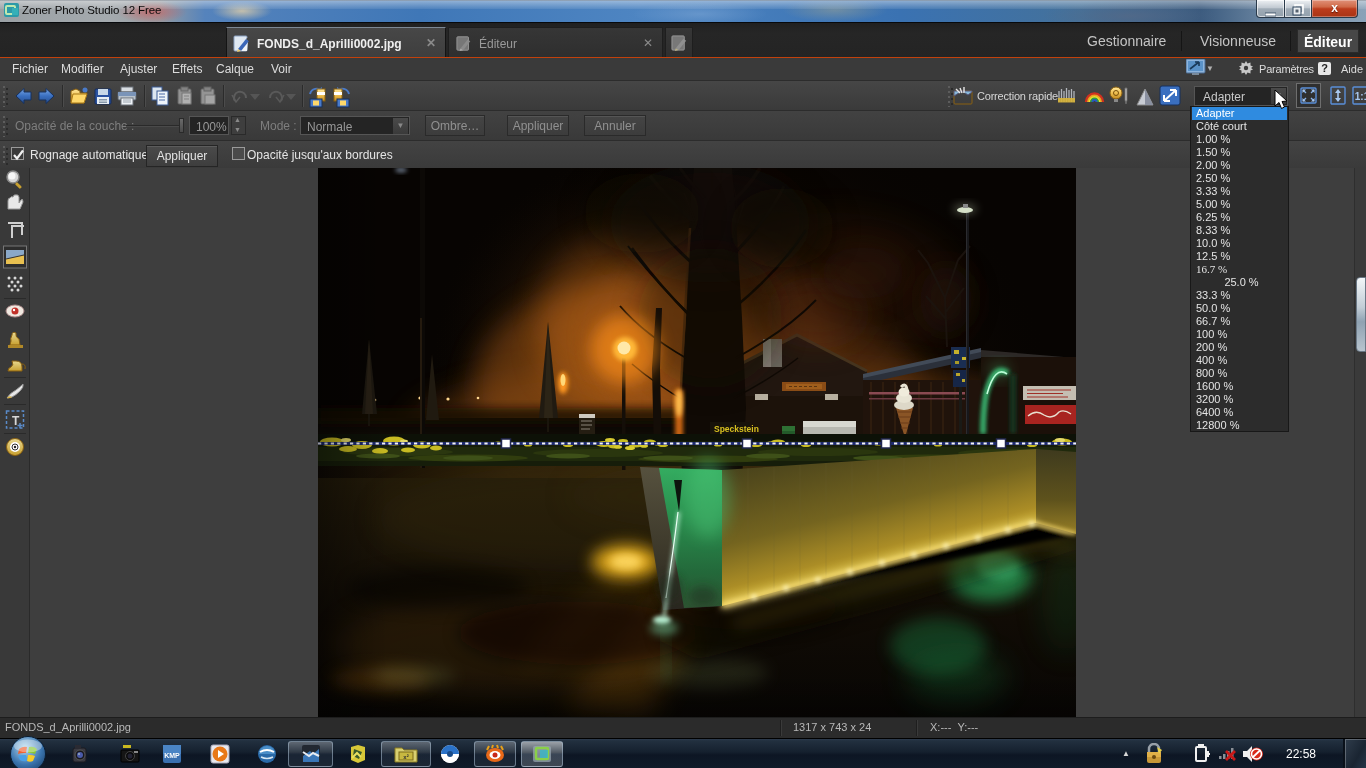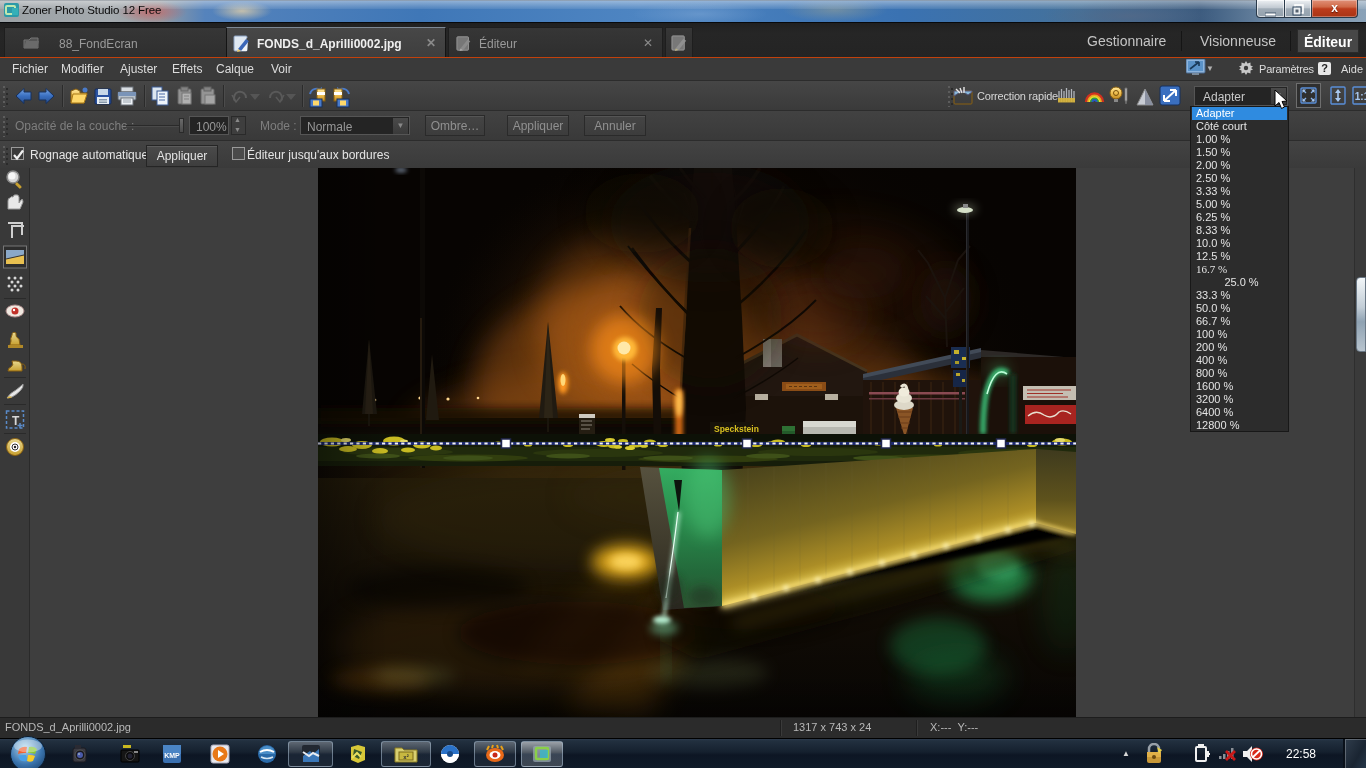--- a/index.html
+++ b/index.html
@@ -83,27 +83,20 @@
               <rect x="1" y="3" width="8" height="8" fill="#e8ecef" stroke="#30475e" stroke-width="1"></rect>
               <rect x="3.5" y="5.5" width="3" height="3" fill="#55616e"></rect>
             </svg></span>
         </div>
   <div class="cap" id="cap-close">
           <span style="top:1px;font-size:12px;font-weight:bold;text-shadow:0 1px 1px rgba(60,10,0,.7);">x</span>
         </div>
  </div>
 </div>
 <div class="abs" id="tabbar">
- <div class="tab" id="tab1" style="left:4px;width:223px;">
-        <svg style="position:absolute;left:18px;top:7px;" width="18" height="16" viewBox="0 0 18 16">
-          <path d="M1 5 L6 5 L8 3 L15 3 L15 13 L1 13 Z" fill="#555" stroke="#777" stroke-width="1"></path>
-          <path d="M3 6 L16 6 L14 13 L1 13 Z" fill="#6a6a6a"></path>
-        </svg>
-        <span class="lbl" style="left:54px;">88_FondEcran</span>
-      </div>
  <div class="tab" id="tab2" style="left:226px;width:220px;">
         <svg style="position:absolute;left:6px;top:6px;" width="19" height="19" viewBox="0 0 19 19">
           <rect x="1" y="2" width="13" height="15" rx="1" fill="#dfe8f2" stroke="#8aa0c0"></rect>
           <path d="M14 17 L5 17 L15 6 Z" fill="#f0f4f8"></path>
           <path d="M5 15 L13 5 L16 7 L8 17 Z" fill="#3a66b8"></path>
           <path d="M5 15 L4 18 L8 17 Z" fill="#e8c86a"></path>
           <path d="M13 5 L16 3 L18 5 L16 7 Z" fill="#444"></path>
         </svg>
         <span class="lbl">FONDS_d_Aprilli0002.jpg</span>
         <span class="x">✕</span>
@@ -302,21 +295,21 @@
 <div class="btn2" style="left:584px;top:4px;width:62px;line-height:20px;">Annuler</div>
 </div>
 <div class="abs" id="tb3">
 <div class="grip" style="left:2px;height:20px;"></div>
 <div class="cbox" style="left:11px;top:6px;"><svg width="13" height="13" viewBox="0 0 13 13">
           <path d="M2 6 L5 9.5 L11 1.5" stroke="#f0f0f0" stroke-width="2.2" fill="none"></path>
         </svg></div>
 <div class="abs" style="left:30px;top:7px;font-size:12px;color:#e4e4e4;">Rognage automatique</div>
 <div class="btn3" style="left:146px;top:4px;width:72px;line-height:21px;">Appliquer</div>
 <div class="cbox" style="left:232px;top:6px;background:#4a4a4a;"></div>
-<div class="abs" style="left:247px;top:7px;font-size:12px;color:#e4e4e4;">Éditeur jusqu'aux bordures</div>
+<div class="abs" style="left:247px;top:7px;font-size:12px;color:#e4e4e4;">Opacité jusqu'aux bordures</div>
 </div>
 <div class="abs" id="leftbar">
 <svg width="30" height="549" viewBox="0 0 30 549">
 <g transform="translate(0,-167)">
  <defs>
   <linearGradient id="gtool" x1="0" y1="0" x2="0" y2="1">
               <stop offset="0" stop-color="#e8d890"></stop>
               <stop offset="1" stop-color="#c8a030"></stop>
             </linearGradient>
  </defs>

